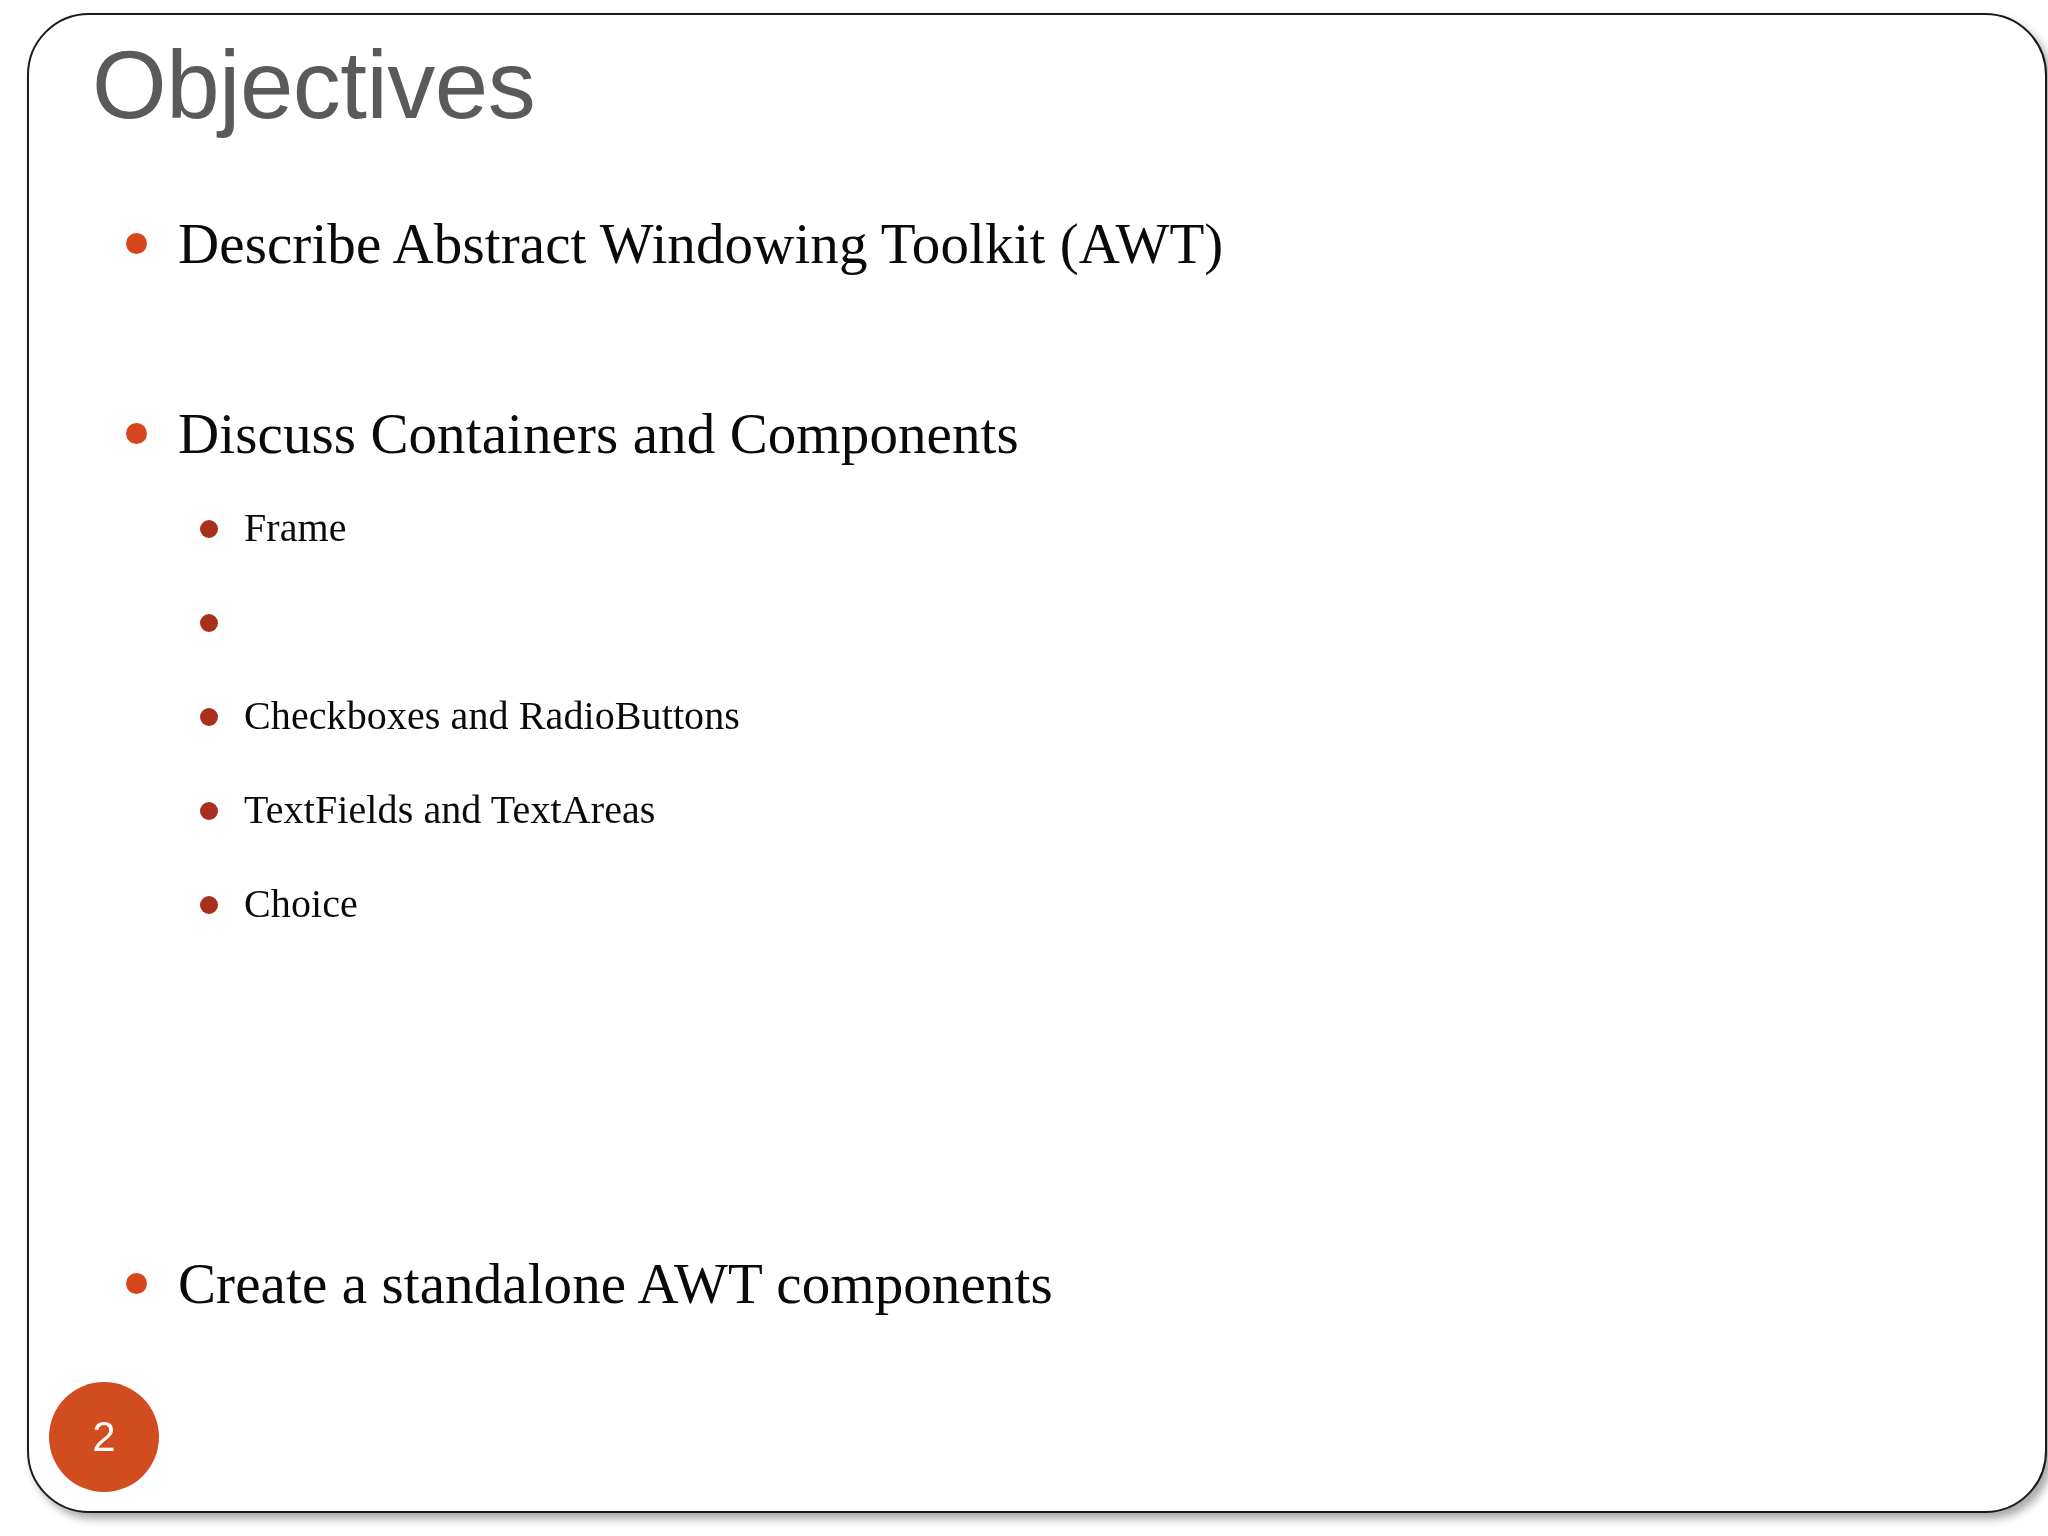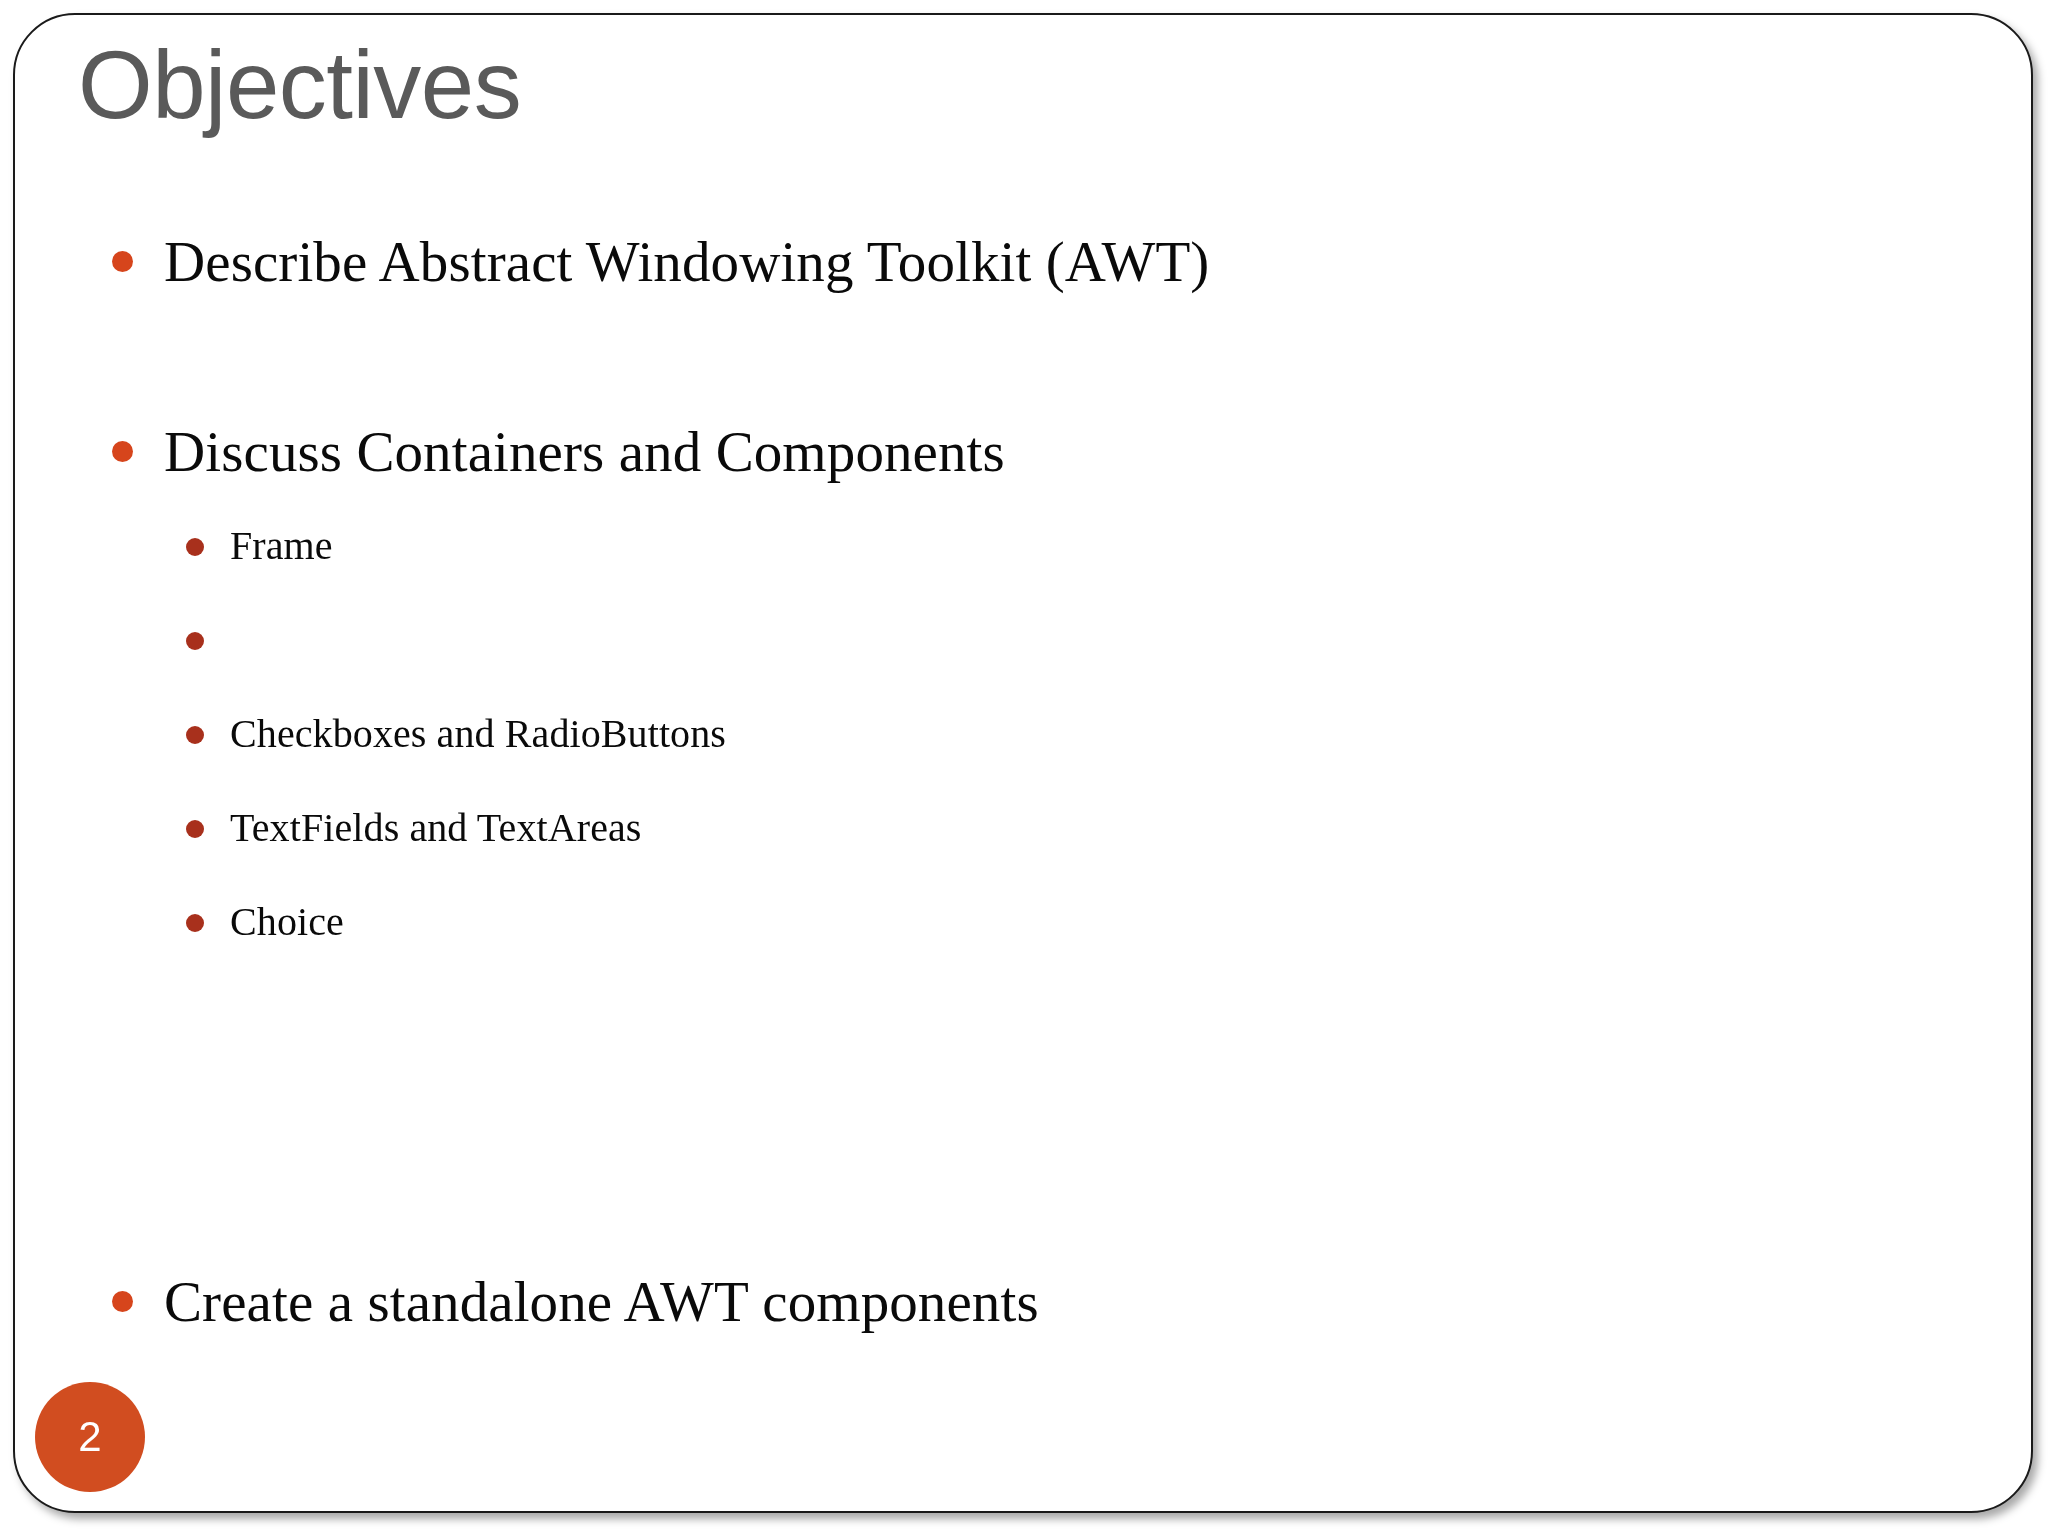--- a/index.html
+++ b/index.html
@@ -13,20 +13,21 @@
     height: 1536px;
     overflow: hidden;
     font-family: "Liberation Serif", serif;
   }
 
   #slide-root {
     position: relative;
     width: 1752px;
     height: 1536px;
     background: #ffffff;
+    margin-left: 14px;
   }
 
   
   .slide-frame {
     position: absolute;
     left: 13px;
     top: 13px;
     width: 2020px;
     height: 1500px;
     box-sizing: border-box;
@@ -47,21 +48,21 @@
     line-height: 1.18;
     color: #5a5a5a;
     letter-spacing: -0.5px;
     white-space: nowrap;
   }
 
   
   .body-area {
     position: absolute;
     left: 0;
-    top: 214px;
+    top: 196px;
     width: 2020px;
   }
 
   .bullet-row {
     position: relative;
     display: block;
     white-space: nowrap;
   }
 
   .bullet-row .marker {

